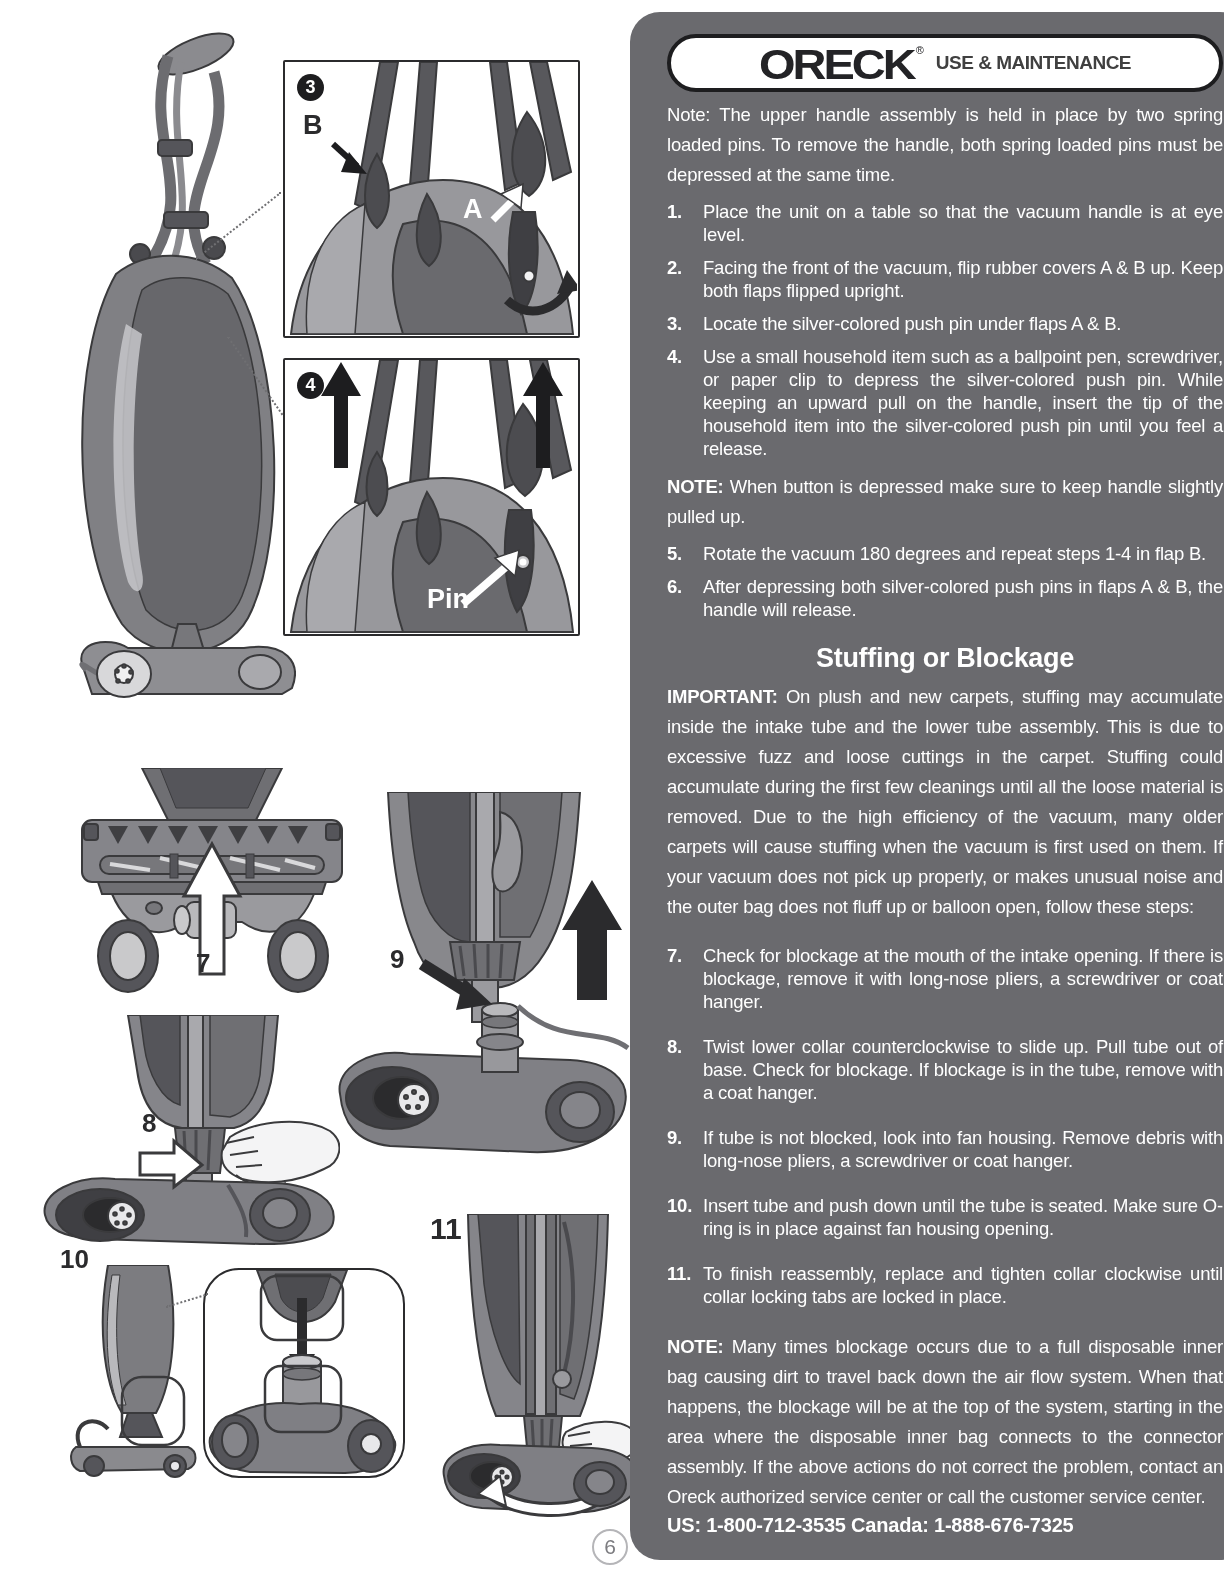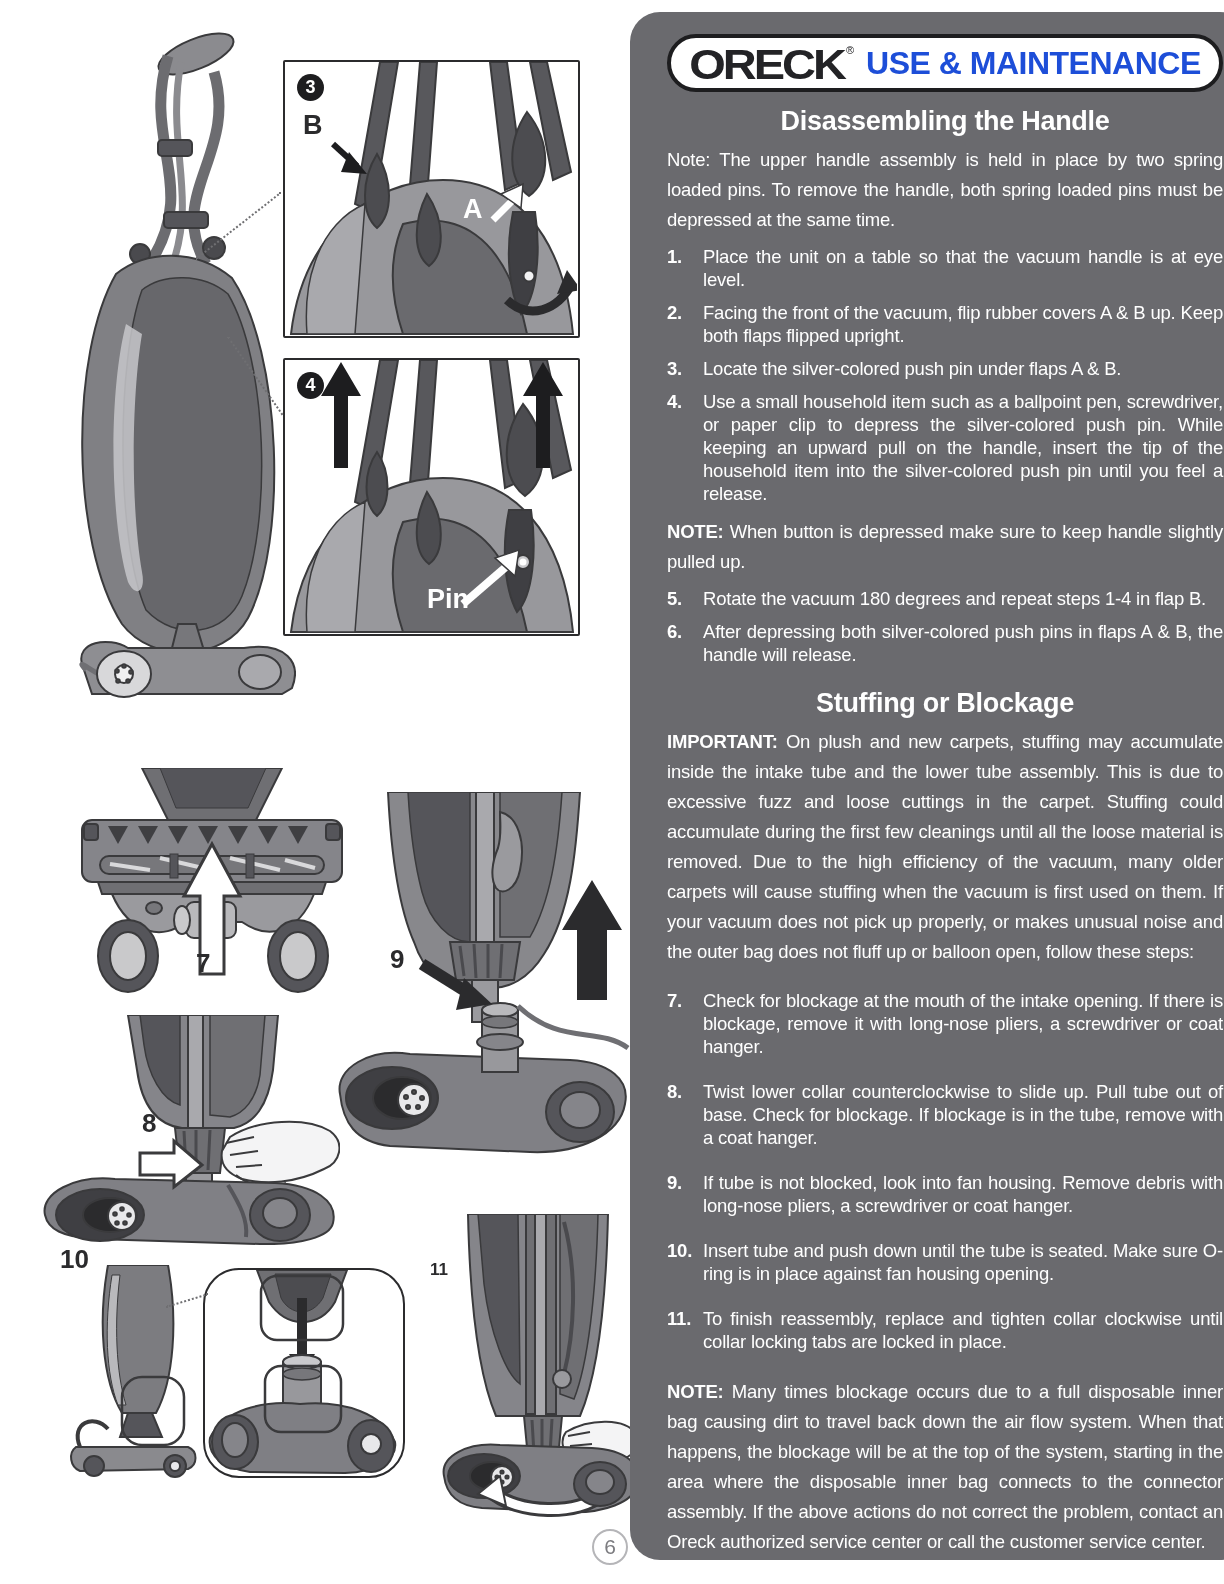--- a/index.html
+++ b/index.html
@@ -5,21 +5,21 @@
   html,body{margin:0;padding:0;background:#ffffff;}
   body{width:1224px;height:1584px;position:relative;font-family:"Liberation Sans",sans-serif;overflow:hidden;}
 
   
   .panel{position:absolute;left:622px;top:12px;width:620px;height:1548px;background:#6a6a6e;
          border-radius:30px;box-sizing:border-box;padding:22px 27px 0 37px;color:#ffffff;margin-left:8px;}
   .capsule{height:58px;background:#ffffff;border:4px solid #1d1d1f;border-radius:32px;
            display:flex;align-items:center;justify-content:center;gap:12px;box-sizing:border-box;}
   .brand{font-size:47px;font-weight:bold;letter-spacing:-3px;color:#232326;line-height:1;transform:scaleY(.92);}
   .regmark{font-size:11px;color:#232326;align-self:flex-start;margin:6px 0 0 -10px;}
-  .cap-title{font-size:32px;font-weight:bold;color:#1d4ed8;letter-spacing:-.5px;}
+  .cap-title{font-size:19px;font-weight:bold;color:#404040;letter-spacing:-.5px;}
 
   .h-sec{font-size:27px;font-weight:bold;text-align:center;letter-spacing:-.3px;margin:14px 0 0 0;}
   .para{font-size:18.5px;line-height:30px;text-align:justify;margin:8px 0 0 0;letter-spacing:-.2px;}
   .step{display:flex;margin-top:10px;font-size:18.5px;line-height:23px;letter-spacing:-.2px;}
   .step.sp{margin-top:22px;}
   .sn{flex:0 0 36px;font-weight:bold;}
   .st{flex:1;text-align:justify;}
   .blead{font-weight:bold;}
   .warn{display:flex;align-items:flex-start;gap:6px;margin-top:14px;font-size:17px;font-weight:bold;
         letter-spacing:-.4px;white-space:nowrap;}
@@ -267,21 +267,21 @@
       <ellipse cx="30" cy="172" rx="23" ry="27" fill="#55555a"></ellipse>
       <ellipse cx="30" cy="170" rx="13" ry="17" fill="#85858a"></ellipse>
       <ellipse cx="166" cy="176" rx="23" ry="26" fill="#55555a"></ellipse>
       <circle cx="166" cy="174" r="10" fill="#e8e8ea"></circle>
       <rect x="56" y="6" width="82" height="64" rx="16" fill="none" stroke-width="2.5"></rect>
       <rect x="60" y="96" width="76" height="66" rx="16" fill="none" stroke-width="2.5"></rect>
     </g>
   </svg>
 </div>
 
-<span class="fig-label" style="left:430px;top:1212px;font-size:17px;margin-top:48px;">11</span>
+<span class="fig-label" style="left:430px;top:1212px;font-size:30px;">11</span>
 <div class="fig" style="left:440px;top:1214px;width:200px;height:312px;">
   <svg width="200" height="312" viewBox="0 0 200 312">
     <g stroke="#3a3a3c" stroke-width="2">
       <path d="M28,0 L168,0 C166,90 158,160 140,202 L56,202 C38,160 30,90 28,0 Z" fill="#85858a"></path>
       <path d="M38,0 L78,0 L80,170 C66,160 50,120 44,70 Z" fill="#55555a" stroke-width="1.5"></path>
       <path d="M120,0 L158,0 C156,80 148,150 134,185 L120,180 Z" fill="#6f6f73" stroke-width="1.5"></path>
       <rect x="86" y="0" width="30" height="200" fill="#6f6f73"></rect>
       <rect x="95" y="0" width="11" height="202" fill="#a9a9ad"></rect>
       <path d="M124,8 C138,60 134,120 124,160" fill="none" stroke="#4a4a4e" stroke-width="4"></path>
       <circle cx="122" cy="165" r="9" fill="#9a9a9e"></circle>
@@ -308,21 +308,20 @@
 </div>
 
 <div class="panel">
 
   <div class="capsule">
     <span class="brand">ORECK</span>
       <span class="regmark">®</span>
     <span class="cap-title">USE &amp; MAINTENANCE</span>
   </div>
 
-  <div class="h-sec">Disassembling the Handle</div>
 
   <p class="para">Note: The upper handle assembly is held in place by two spring loaded pins. To remove the handle, both spring loaded pins must be depressed at the same time.</p>
 
   <div class="step">
     <span class="sn">1.</span>
     <span class="st">Place the unit on a table so that the vacuum handle is at eye level.</span>
   </div>
   <div class="step">
     <span class="sn">2.</span>
     <span class="st">Facing the front of the vacuum, flip rubber covers A &amp; B up. Keep both flaps flipped upright.</span>

